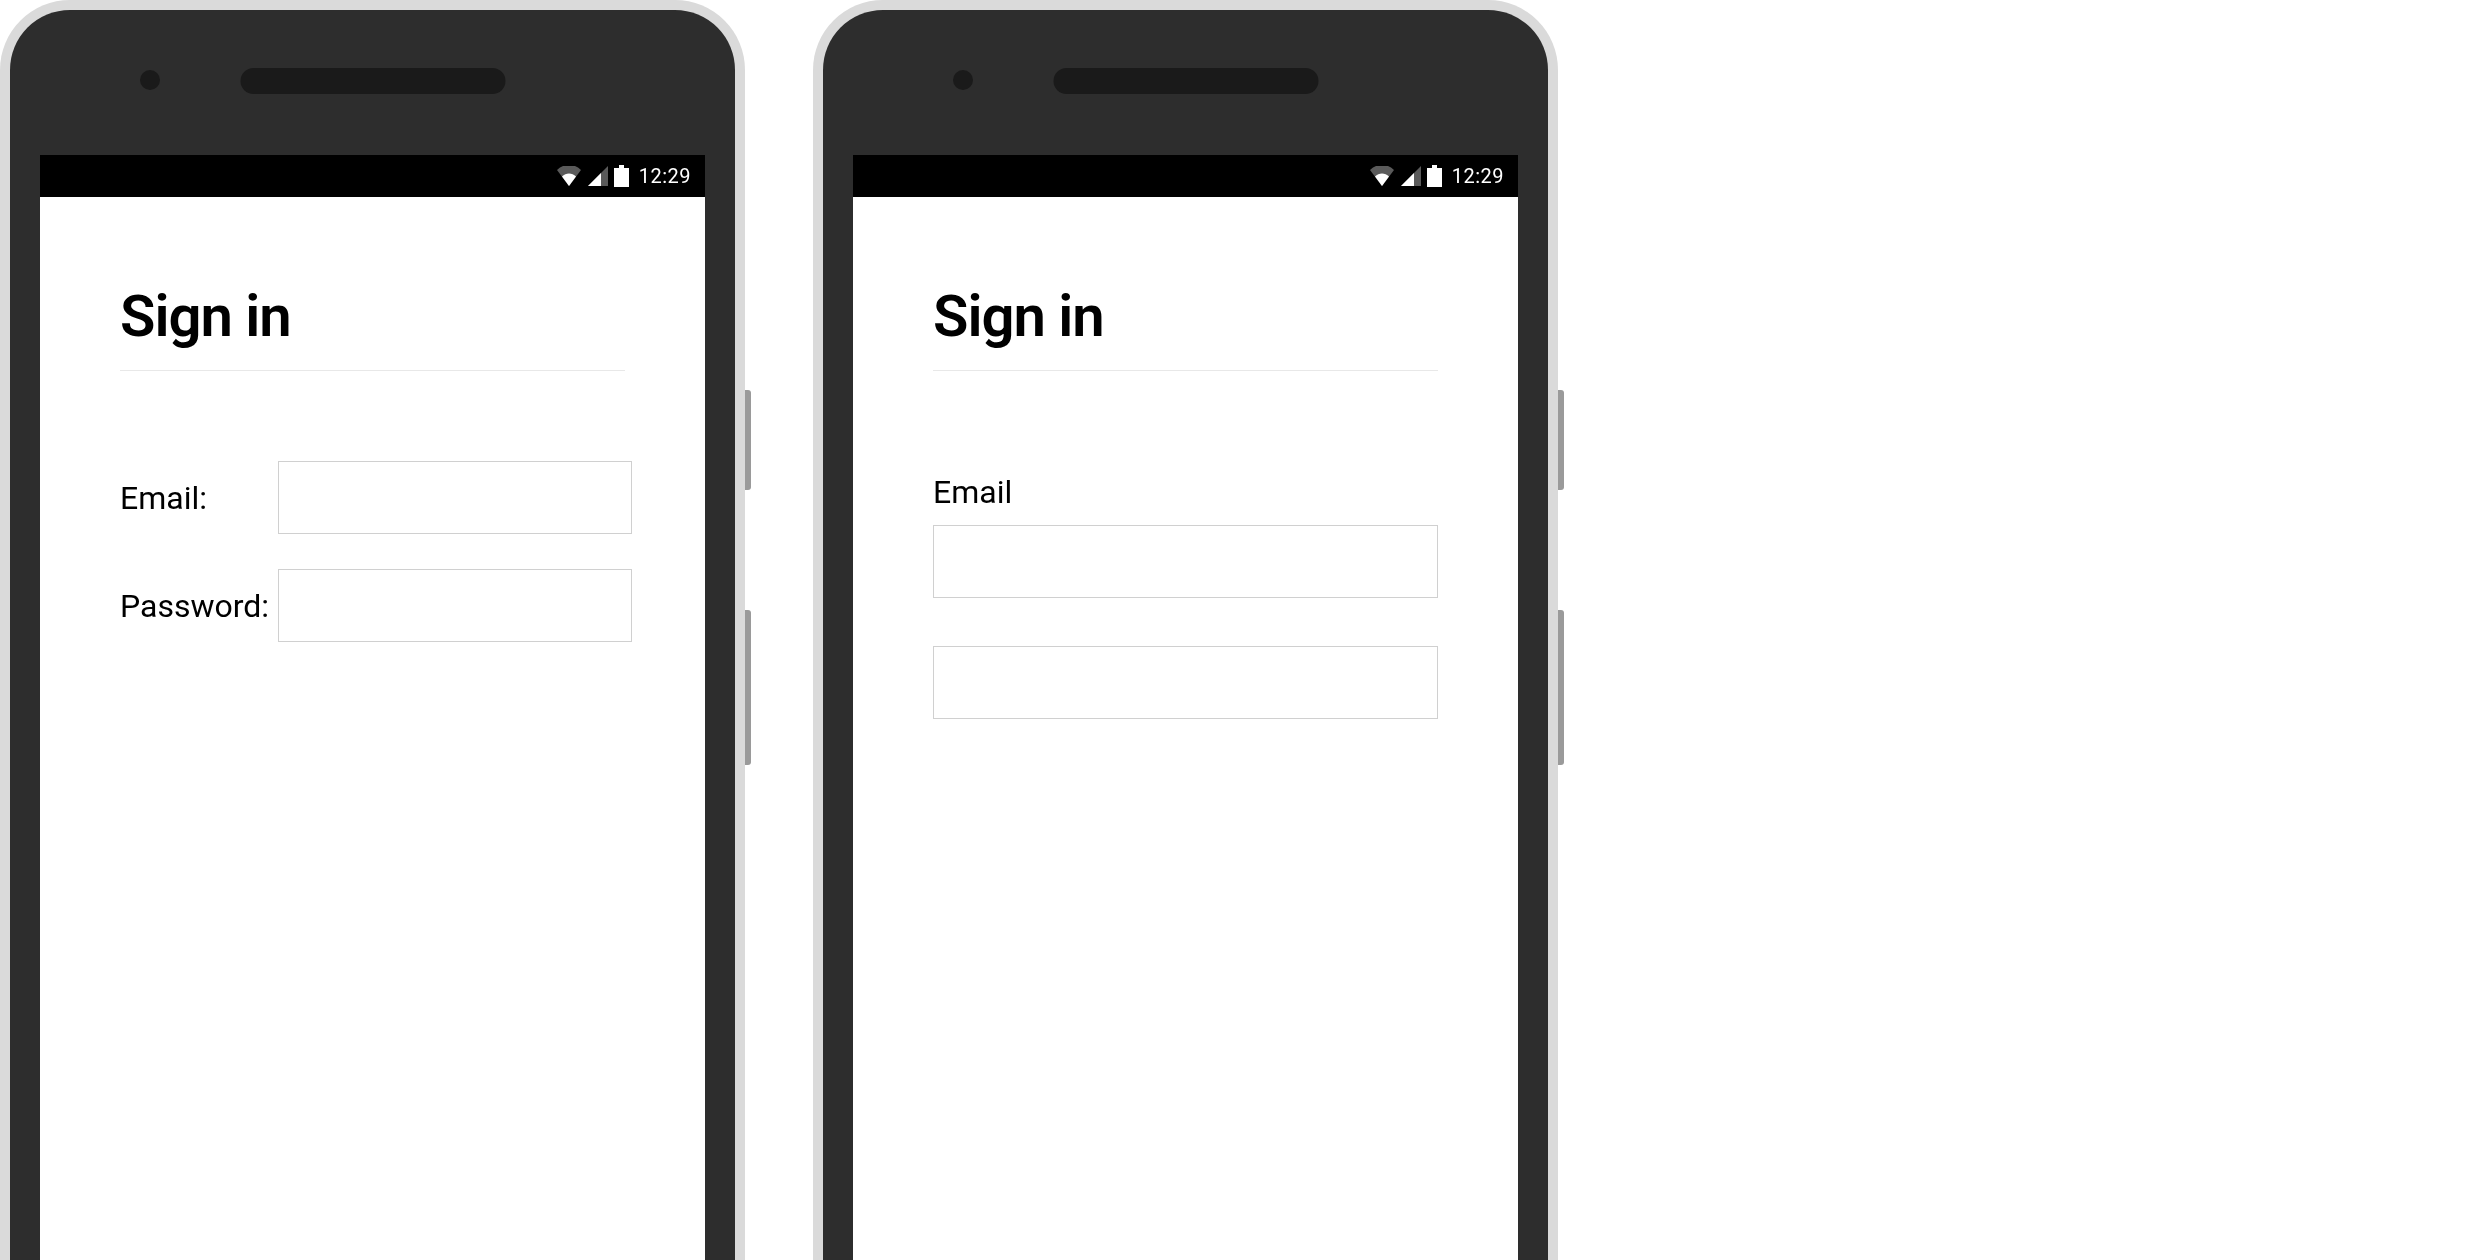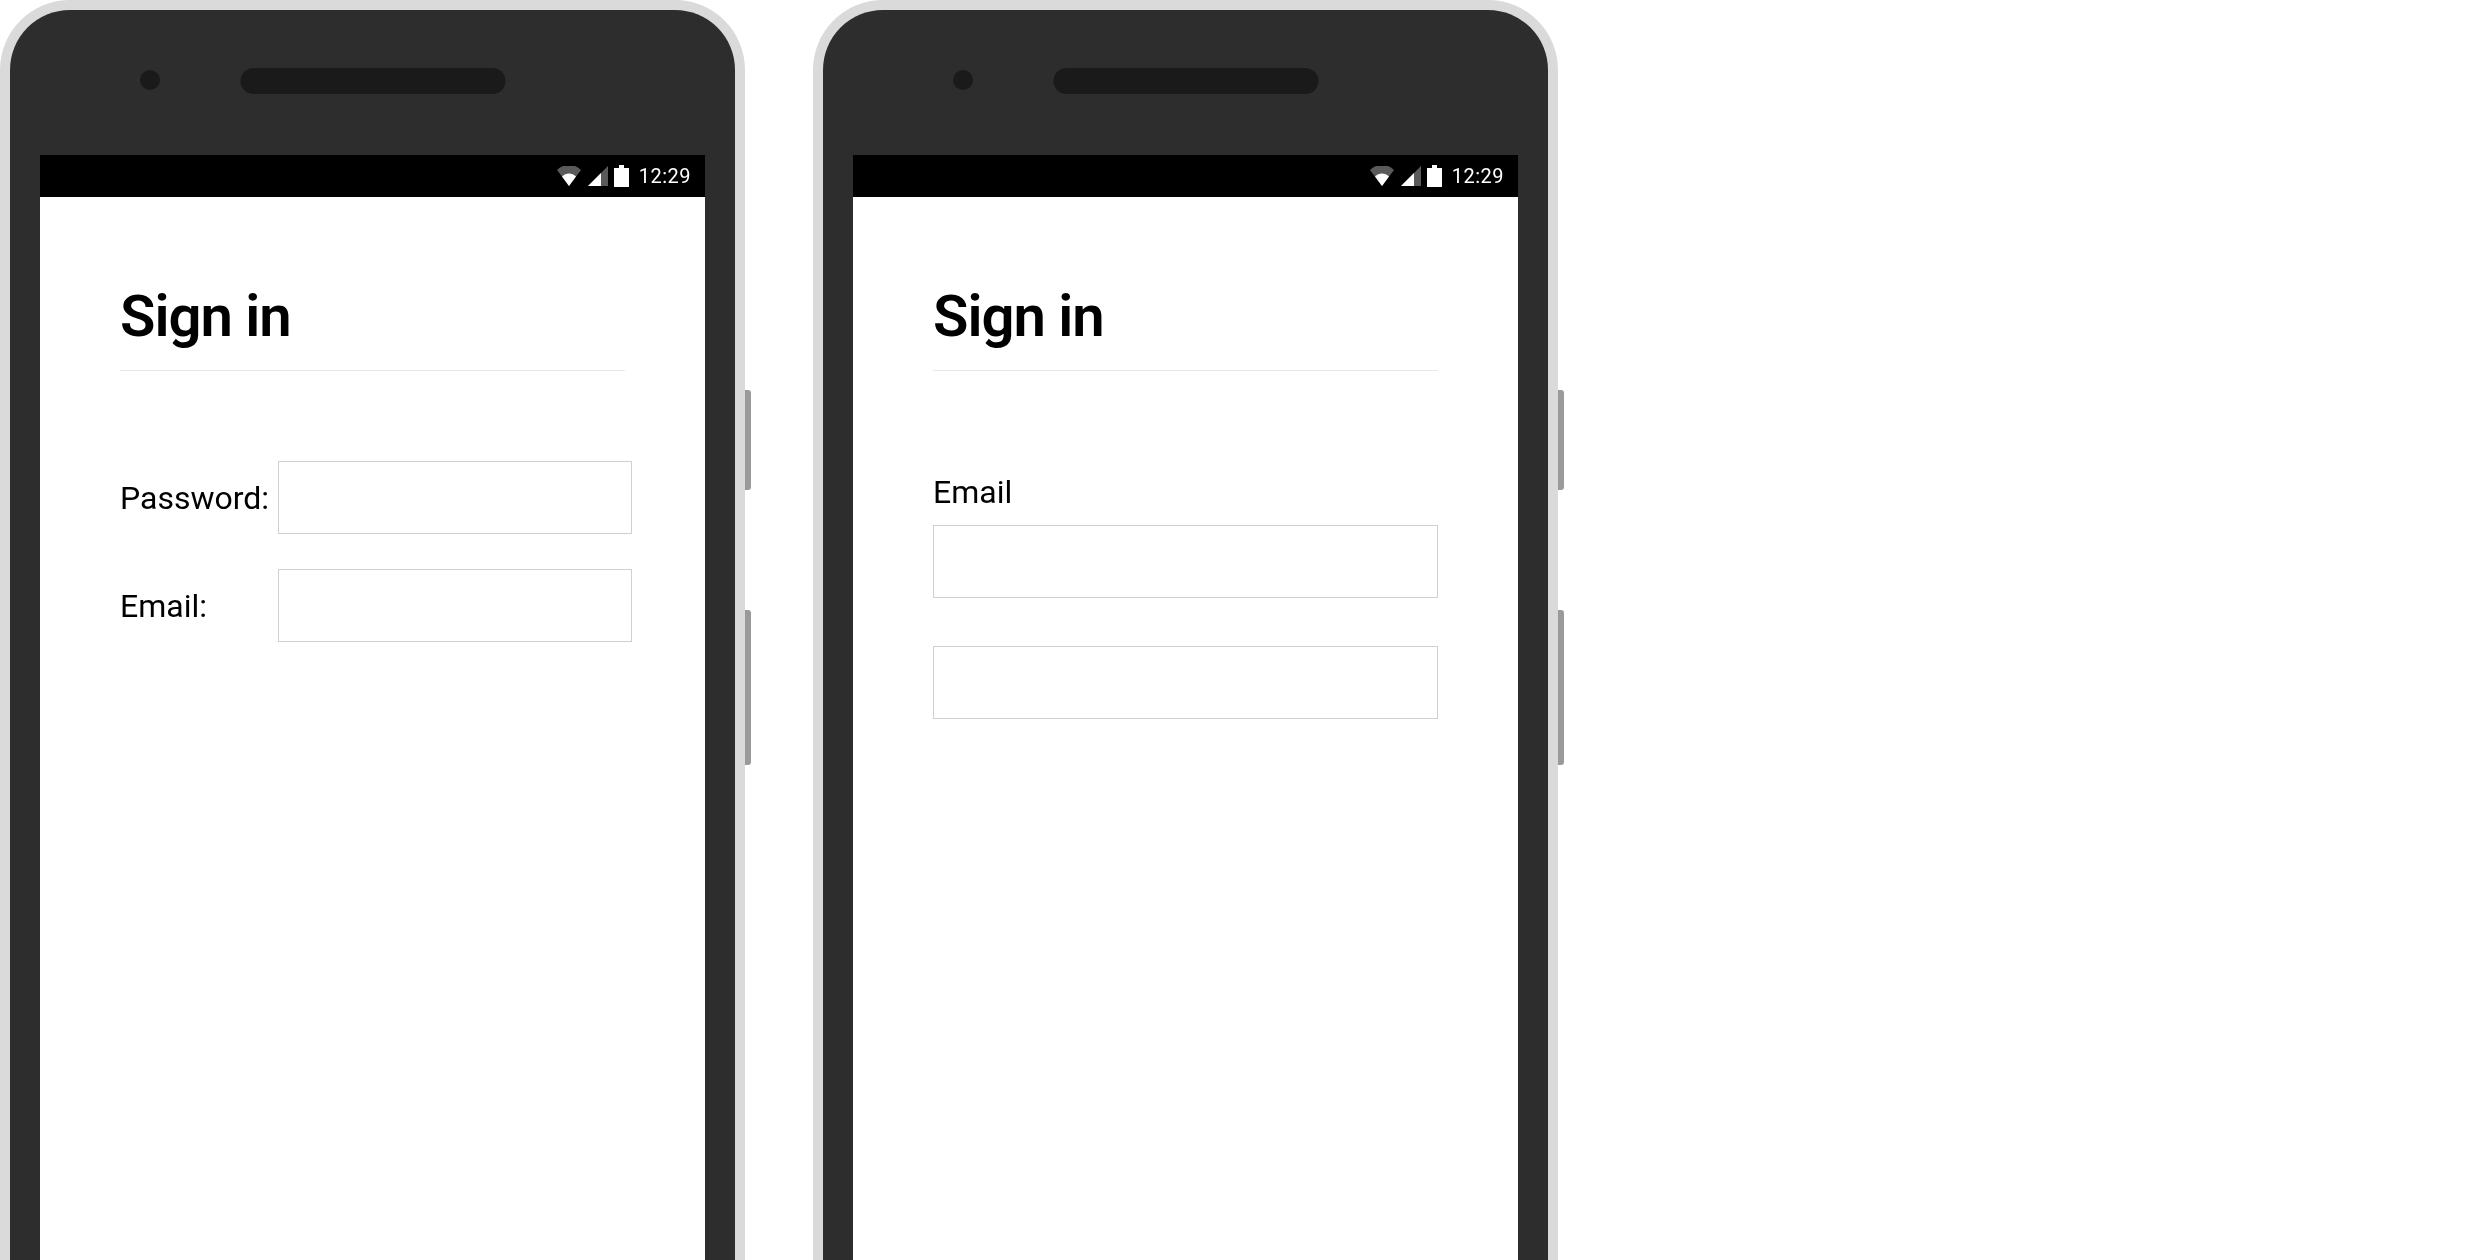--- a/index.html
+++ b/index.html
@@ -220,26 +220,26 @@
           <rect x="0" y="3" width="15" height="19" fill="#ffffff"></rect>
         </svg>
         <span class="time">12:29</span>
       </div>
 
       <div class="content">
         <h1 class="title">Sign in</h1>
 
         <div class="form-inline">
           <div class="form-row">
+            <label>Email:</label>
+            <input type="text" value="" style="">
+          </div>
+          <div class="form-row">
             <label>Password:</label>
             <input type="password" value="" style="">
-          </div>
-          <div class="form-row">
-            <label>Email:</label>
-            <input type="text" value="" style="">
           </div>
         </div>
       </div>
 
     </div>
   </div>
 </div>
 
 <div class="phone phone-right">
   <div class="side-button side-button-1"></div>

